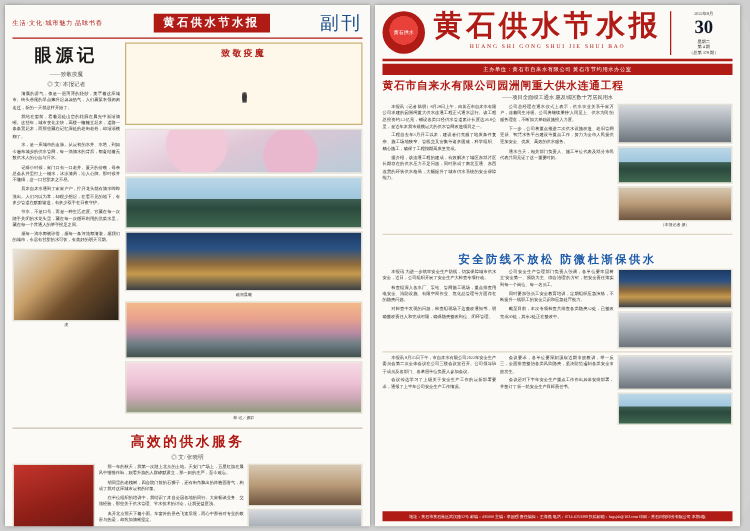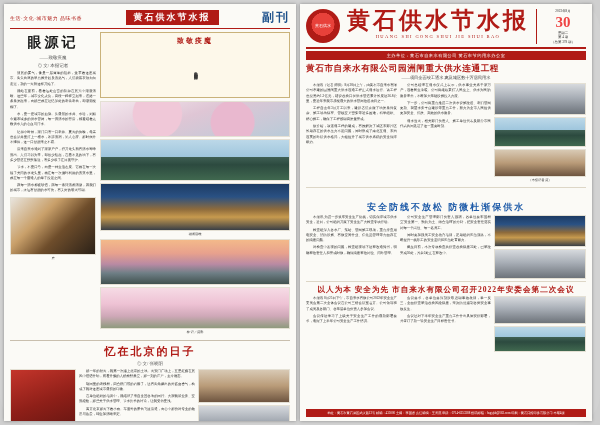--- a/index.html
+++ b/index.html
@@ -27,21 +27,21 @@
   
   .l-masthead{
     display:flex;align-items:center;justify-content:space-between;
     border-bottom:1px solid #b01b16;padding-bottom:2px;margin-bottom:3px;
   }
   .l-mast-left{font-size:5px;color:#b01b16;letter-spacing:.5px;}
   .l-mast-mid{
     font-size:9px;color:#fff;background:#b01b16;padding:1px 8px;
     letter-spacing:2px;font-weight:bold;
   }
-  .l-mast-right{font-size:12px;color:#1b4f8a;font-weight:bold;letter-spacing:2px;}
+  .l-mast-right{font-size:15px;color:#1b4f8a;font-weight:normal;letter-spacing:2px;}
 
   .l-cols{display:flex;gap:4px;}
   .l-col-a{width:86px;}
   .l-col-b{flex:1;}
 
   .art-title{
     font-size:14px;font-weight:bold;color:#1a1a1a;letter-spacing:3px;
     text-align:center;margin:2px 0 3px;
     font-family:"Liberation Serif",serif;
   }
@@ -104,21 +104,21 @@
   .r-title-wrap{flex:1;text-align:center;}
   .r-title{
     font-size:23px;font-weight:bold;color:#b01b16;letter-spacing:3px;line-height:1;
     font-family:"Liberation Serif",serif;
   }
   .r-pinyin{font-size:4.5px;color:#b01b16;letter-spacing:1.4px;margin-top:2px;}
   .r-datebox{
     width:46px;flex:none;border-left:1px solid #b01b16;padding-left:3px;
     font-size:3.4px;color:#333;text-align:center;line-height:1.35;
   }
-  .r-bigdate{font-size:15px;font-weight:bold;color:#ef4444;line-height:1;margin:1px 0;}
+  .r-bigdate{font-size:15px;font-weight:bold;color:#0f172a;line-height:1;margin:1px 0;}
 
   .r-sponsor{
     background:#b01b16;color:#fff;font-size:4.2px;text-align:center;
     padding:2px 0;margin:2px 0 3px;letter-spacing:.5px;
   }
 
   .r-headline{
     font-size:8.6px;font-weight:bold;color:#b01b16;text-align:left;letter-spacing:.6px;
     line-height:1.25;margin:2px 0 1px;
   }
@@ -187,21 +187,21 @@
 
         <div class="photo ph-road" style="height:44px;"></div>
         <div class="photo ph-sakura" style="height:40px;margin-top:2px;"></div>
         <div class="cap-below">林 记／摄影</div>
       </div>
     </div>
 
     <div class="divider"></div>
 
     <div>
-      <div class="l-bottom-title">忆在北京的日子</div>
+      <div class="l-bottom-title">高效的供水服务</div>
       <div class="art-sub">◎ 文/ 张晓明</div>
       <div class="l-cols" style="gap:3px;">
         <div style="width:66px;">
           <div class="photo ph-red" style="height:66px;"></div>
         </div>
         <div style="flex:1;">
           <div class="body-text">
             <p>那一年的秋天，我第一次踏上北京的土地。天安门广场上，五星红旗在晨风中猎猎作响，观看升旗的人群静默肃立，那一刻的庄严，至今难忘。</p>
             <p>胡同里的老槐树，四合院门前的石狮子，还有街角飘出的炸酱面香气，构成了我对这座城市最初的印象。</p>
             <p>在单位组织的培训中，我结识了来自全国各地的同行。大家畅谈业务、交流经验，那些关于供水管理、节水技术的讨论，让我受益匪浅。</p>
@@ -284,21 +284,20 @@
         <div style="width:92px;flex:none;">
           <div class="photo ph-tower" style="height:30px;"></div>
           <div class="photo ph-hall" style="height:28px;margin-top:2px;"></div>
         </div>
       </div>
     </div>
 
     <div class="thin-rule"></div>
 
     <div>
-      <div class="r-headline3">以人为本  安全为先  市自来水有限公司召开2022年安委会第二次会议</div>
       <div class="r-cols">
         <div class="r-col">
           <div class="body-text">
             <p>本报讯 8月25日下午，市自来水有限公司2022年安全生产委员会第二次全体会议在公司三楼会议室召开。公司领导班子成员及各部门、各基层单位负责人参加会议。</p>
             <p>会议传达学习了上级关于安全生产工作的最新部署要求，通报了上半年公司安全生产工作情况。</p>
           </div>
         </div>
         <div class="r-col">
           <div class="body-text">
             <p>会议要求，各单位要深刻汲取近期事故教训，举一反三，全面排查整治各类风险隐患，坚决防范遏制各类安全事故发生。</p>

